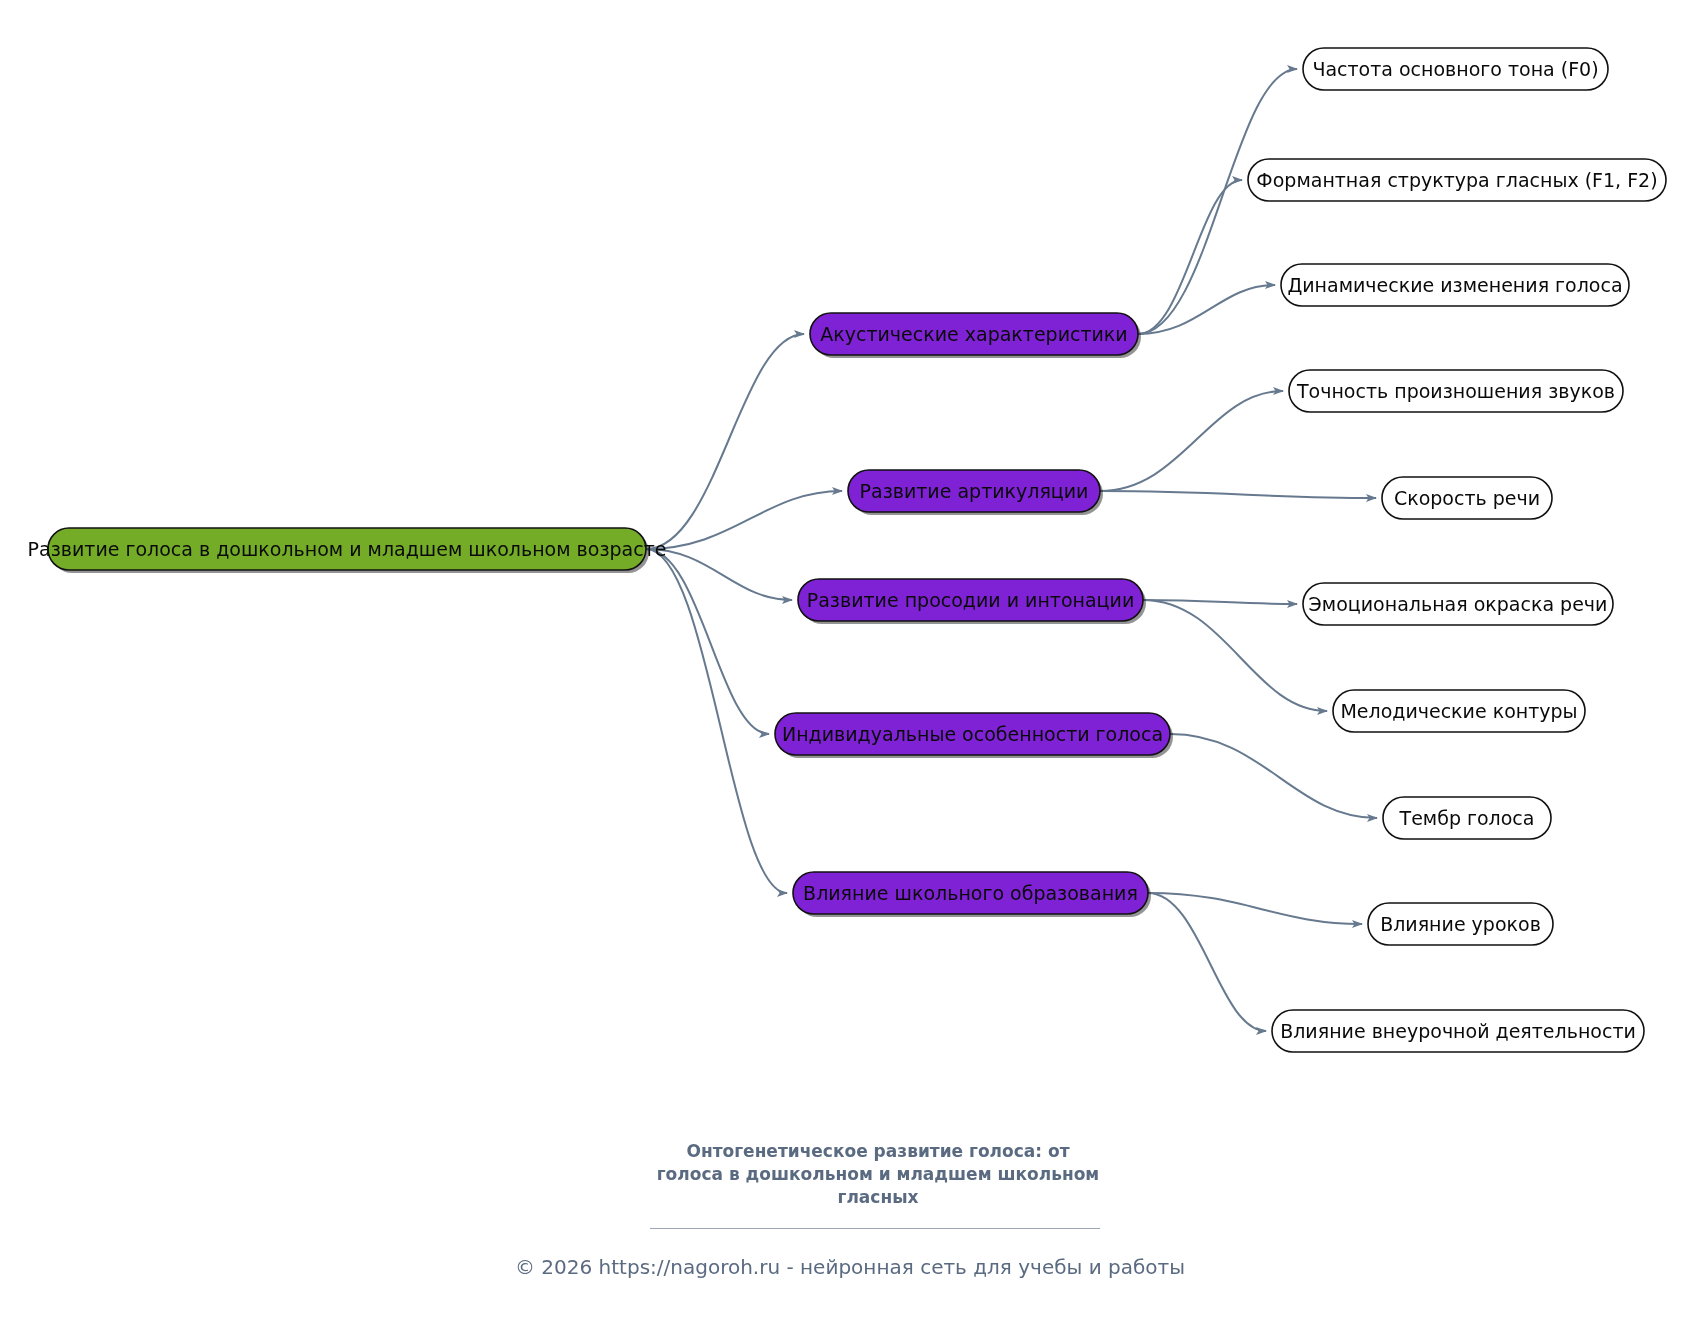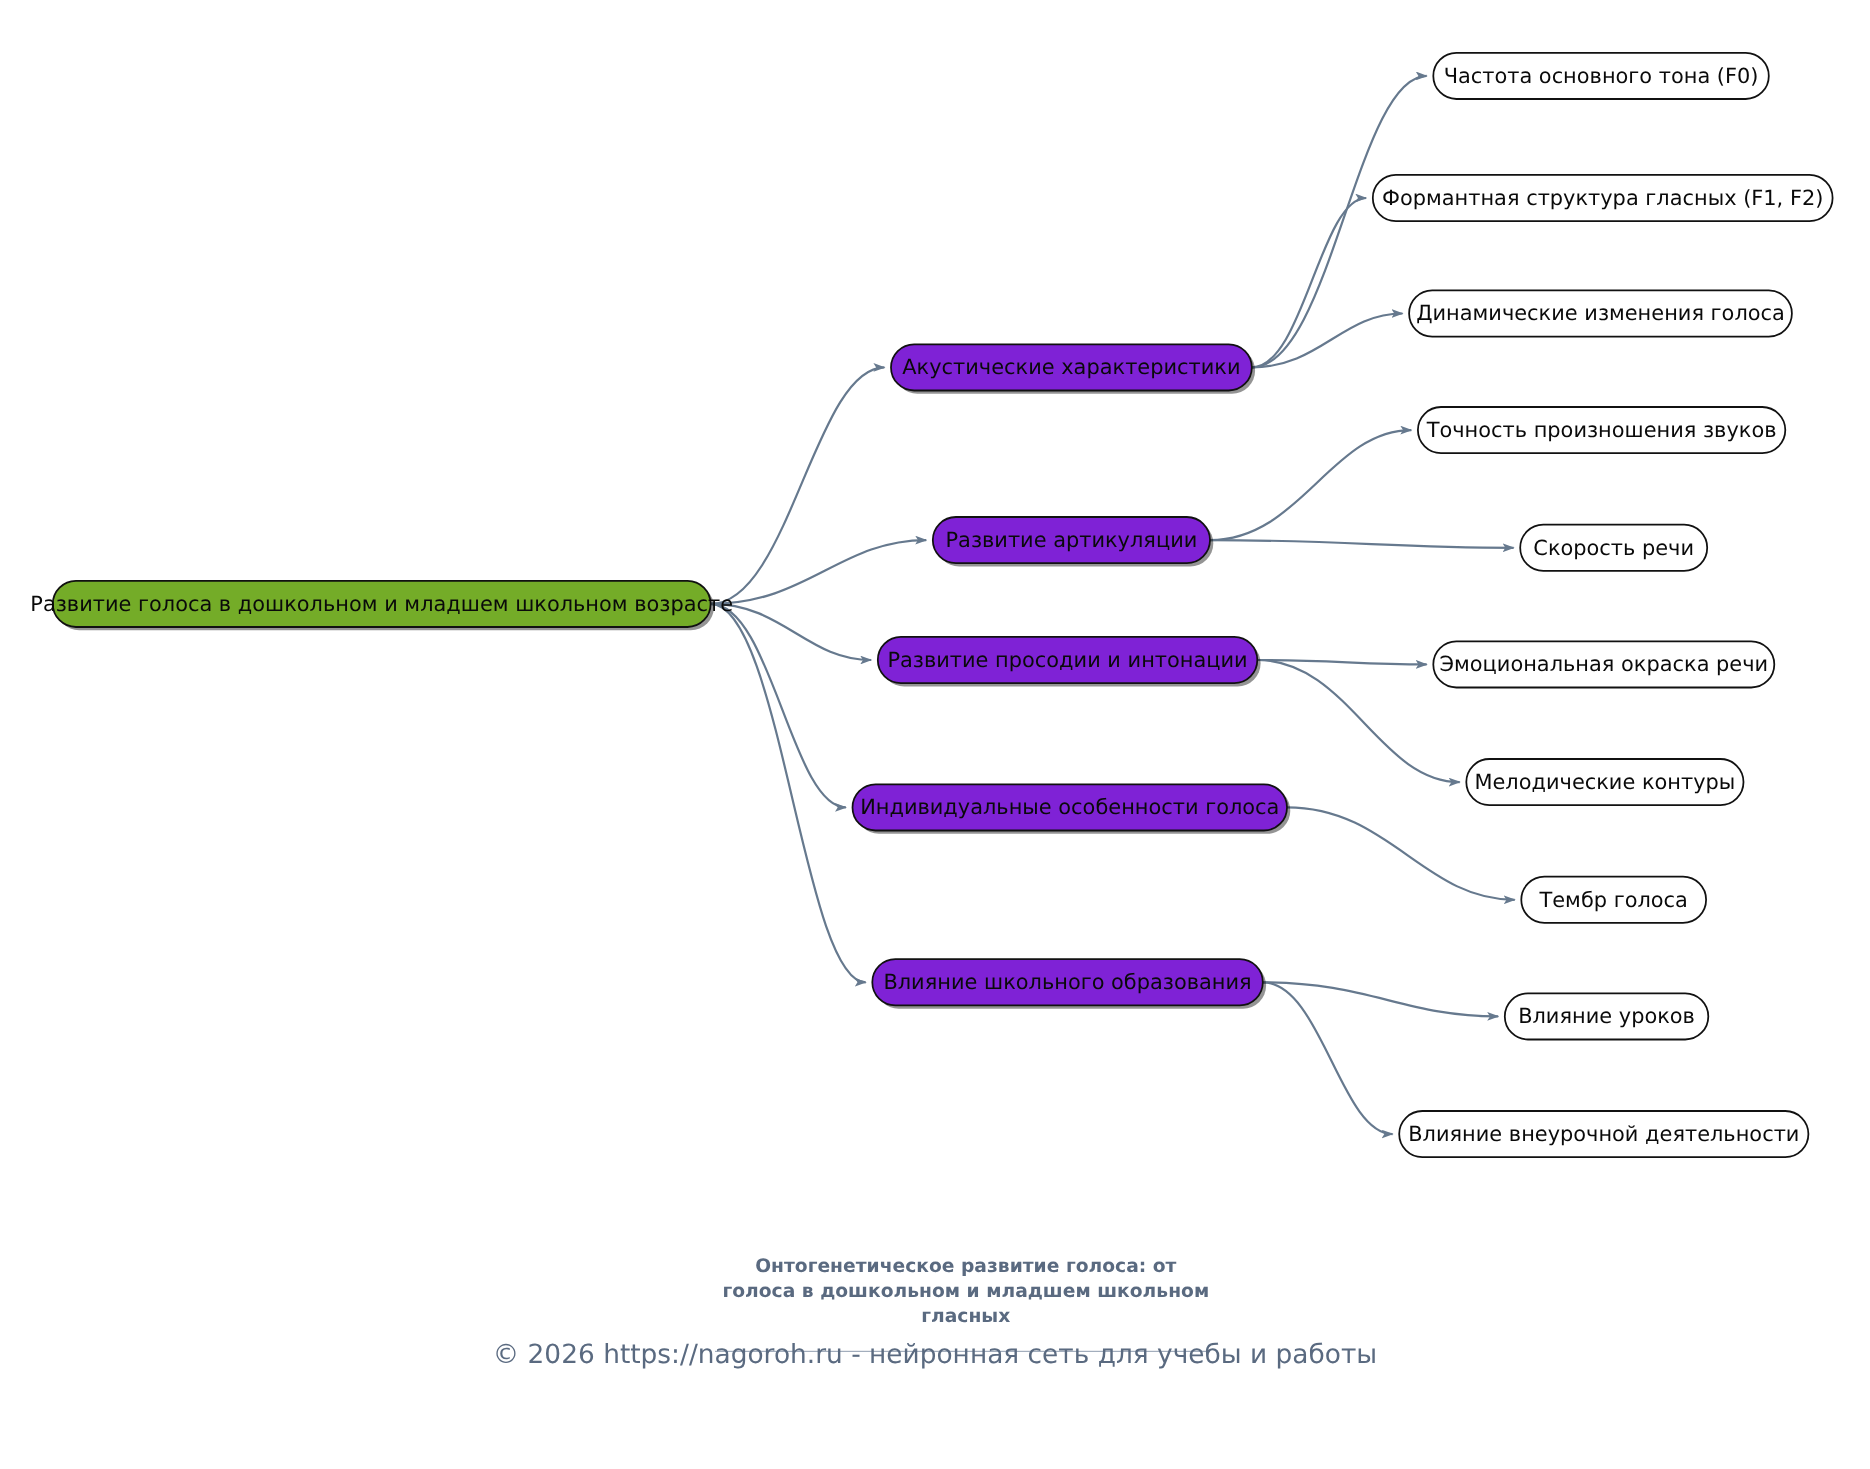--- a/index.html
+++ b/index.html
@@ -71,22 +71,22 @@
   }
   #footer-divider {
     position: absolute;
     left: 650px;
     top: 1228px;
     width: 450px;
     height: 0;
     border-top: 1px solid #9aa6b6;
   }
   #footer-copyright {
-    top: 1217px;
-    font-size: 24px;
+    top: 1255px;
+    font-size: 20px;
     color: #5a6a80;
   }
 </style>
 </head>
 <body>
 
 <svg id="mindmap-canvas" viewBox="0 0 1700 1335">
   <defs>
     <marker id="arrowhead" markerWidth="11" markerHeight="8" refX="10" refY="4" orient="auto" markerUnits="userSpaceOnUse">
       <path d="M0,0 L11,4 L0,8 L2.5,4 Z" fill="#66798e"></path>

